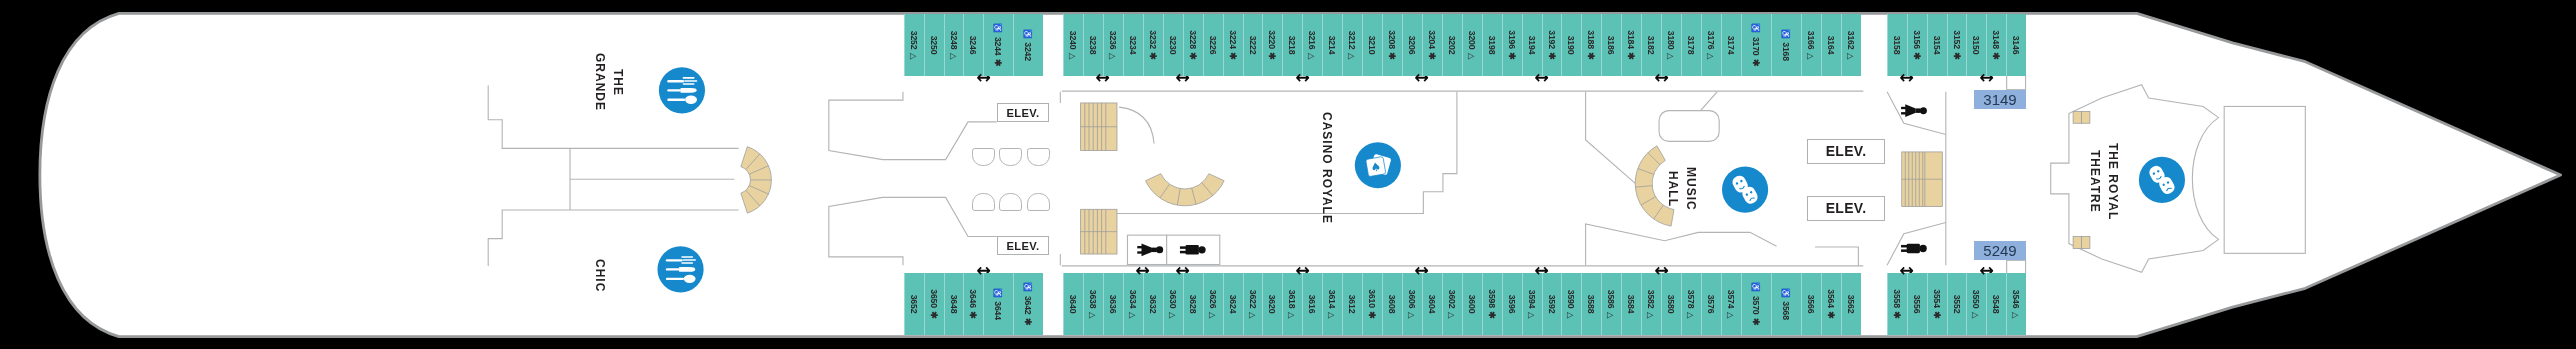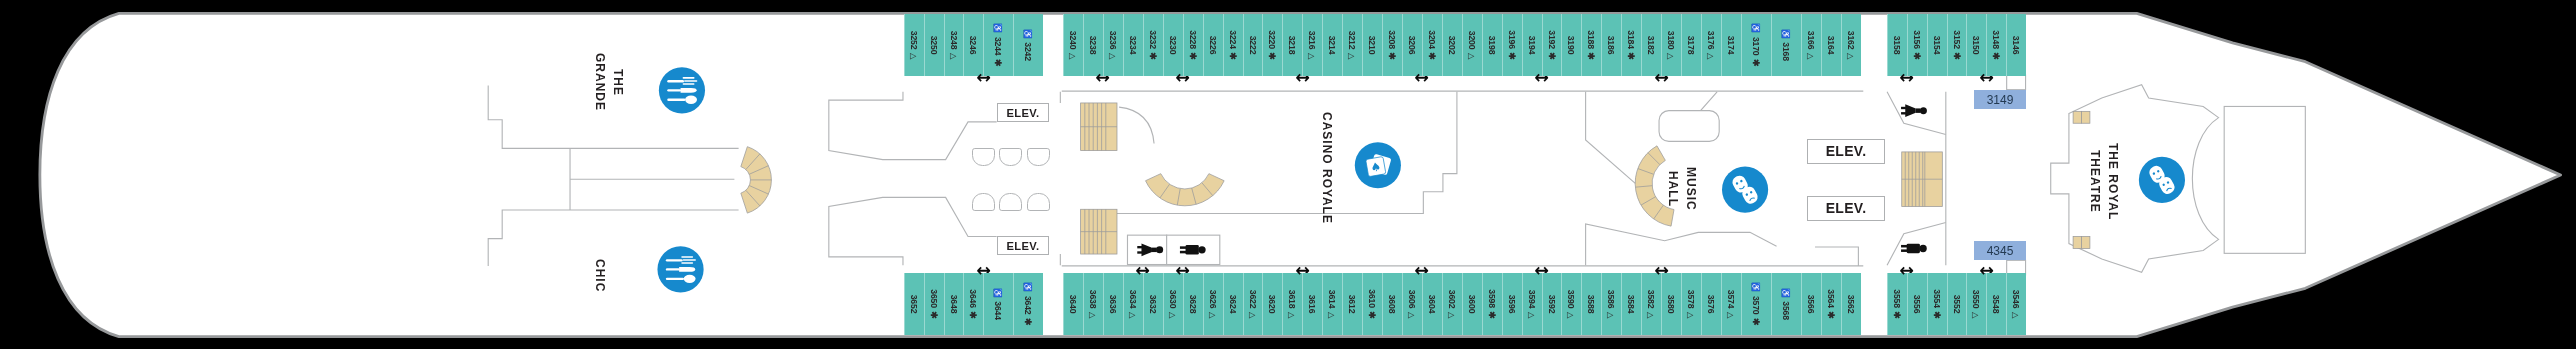--- a/index.html
+++ b/index.html
@@ -18,21 +18,21 @@
 
   .elev{position:absolute;background:#fff;border:1.1px solid #aeb0b2;display:flex;align-items:center;
         justify-content:center;font-weight:700;font-size:11.2px;color:#231f20;letter-spacing:0.3px;
         box-sizing:border-box;}
   .elev-a{left:997px;top:103px;width:52px;height:19px;}
   .elev-b{left:997px;top:236px;width:52px;height:19px;}
   .elev-c{left:1807px;top:139px;width:78px;height:24.5px;font-size:14px;}
   .elev-d{left:1807px;top:196px;width:78px;height:24.5px;font-size:14px;}
 
   .bluecab{position:absolute;background:#8fafdc;display:flex;align-items:center;justify-content:center;
-           font-size:12px;color:#243a52;}
+           font-size:15px;color:#243a52;}
   .bc1{left:1974px;top:90px;width:52px;height:19px;}
   .bc2{left:1974px;top:241px;width:52px;height:19px;}
 
   .booth{position:absolute;width:23px;height:18px;border:1px solid #b2b4b6;background:#fff;box-sizing:border-box;}
   .booth.top{border-radius:2.8px 2.8px 10.5px 10.5px;}
   .booth.bot{border-radius:10.5px 10.5px 2.8px 2.8px;}
   .b1{left:972px;top:148px;} .b2{left:999px;top:148px;} .b3{left:1027px;top:148px;}
   .b4{left:972px;top:193px;} .b5{left:999px;top:193px;} .b6{left:1027px;top:193px;}
 
   #cabins-layer{position:absolute;left:0;top:0;width:100%;height:100%;}
@@ -178,21 +178,21 @@
 HALL</div>
   <div class="vlabel v-theatre">THE ROYAL
 THEATRE</div>
 
   <div class="elev elev-a">ELEV.</div>
   <div class="elev elev-b">ELEV.</div>
   <div class="elev elev-c">ELEV.</div>
   <div class="elev elev-d">ELEV.</div>
 
   <div class="bluecab bc1">3149</div>
-  <div class="bluecab bc2">4345</div>
+  <div class="bluecab bc2">5249</div>
 
   <div class="booth top b1"></div>
   <div class="booth top b2"></div>
   <div class="booth top b3"></div>
   <div class="booth bot b4"></div>
   <div class="booth bot b5"></div>
   <div class="booth bot b6"></div>
 
   <div id="cabins-layer">
       <div class="cabin" style="left: 904px; top: 14px; width: 20px; height: 62px;">

